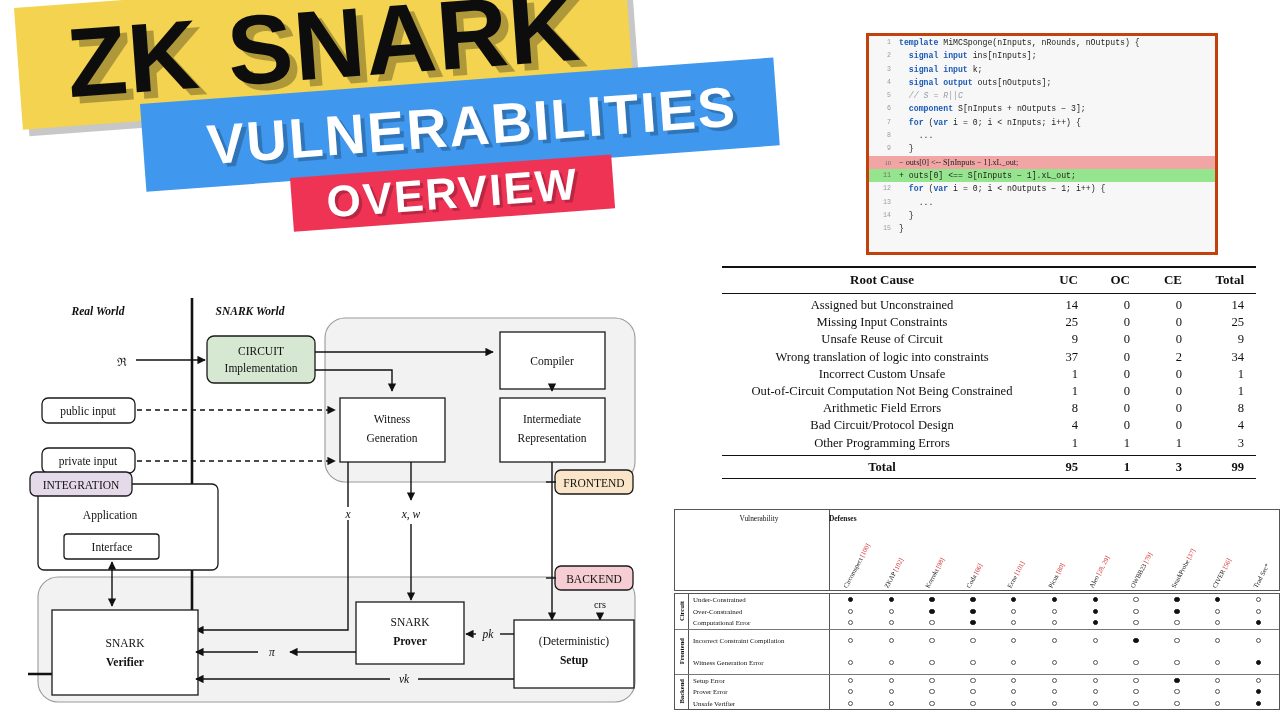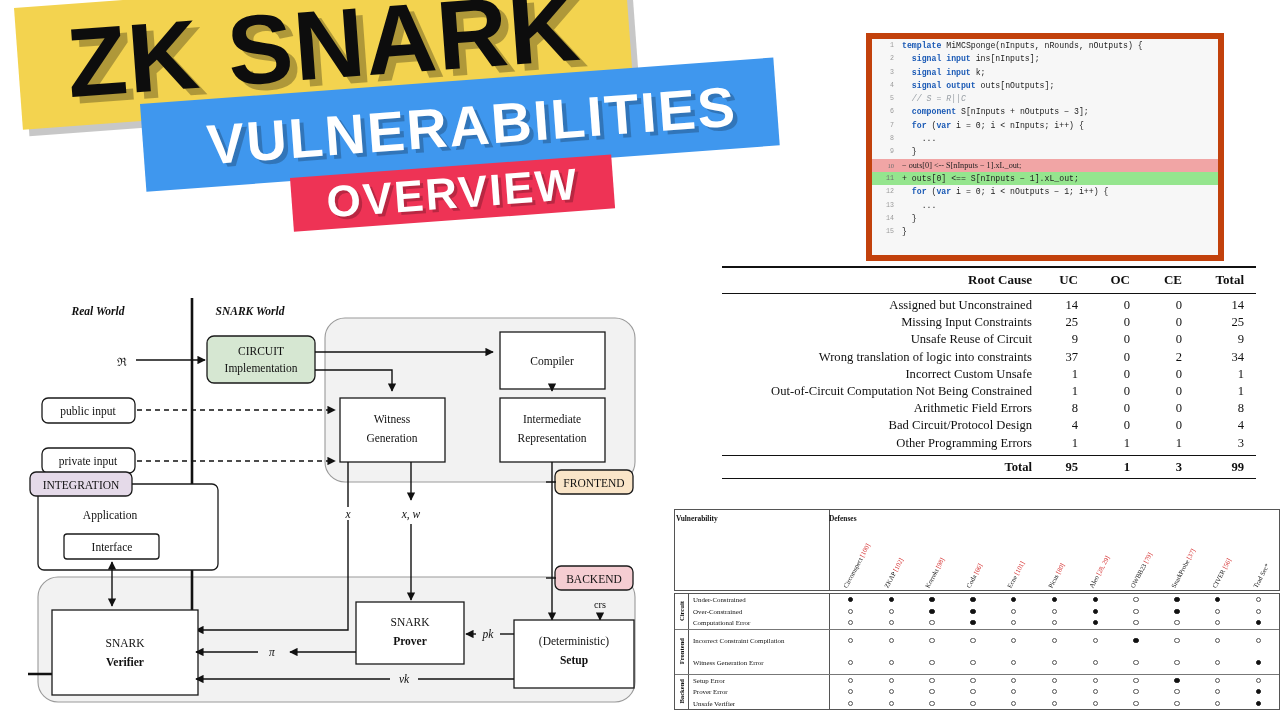--- a/index.html
+++ b/index.html
@@ -38,54 +38,54 @@
     transform:rotate(-4.2deg);transform-origin:left top;
   }
   #banner-pink span{
     font-size:44px;letter-spacing:2px;color:#ffffff;line-height:1;
     text-shadow:3px 3px 0 rgba(0,0,0,.22);
   }
 
   
   #code-block{
     position:absolute;left:866px;top:33px;width:346px;height:216px;
-    background:#f7f7f7;border:6px solid #c2410c;
+    background:#f7f7f7;border:3px solid #c2410c;
     font-family:"Liberation Mono",monospace;font-size:8.2px;line-height:13.3px;
     overflow:hidden;
   }
   .cl{display:flex;height:13.3px;align-items:center;white-space:pre;}
   .cl .ln{width:22px;text-align:right;padding-right:8px;color:#9b9b9b;font-size:6.6px;flex:0 0 auto;}
   .cl .ct{flex:1 1 auto;color:#222;}
   .cl.del{background:#F1A5A5;font-family:Liberation Serif, serif;}
   .cl.add{background:#95E58E;}
   .cl.del .ln,.cl.add .ln{color:#6e6e6e;}
   .kw{color:#1959b5;font-weight:bold;}
   .cm{color:#9aa0a6;font-style:italic;}
 
   
   #rootcause-table{position:absolute;left:722px;top:266px;width:534px;}
   #rootcause-table table{border-collapse:collapse;width:100%;font-size:12.6px;color:#101010;}
   #rootcause-table th,#rootcause-table td{padding:1.1px 0;}
-  #rootcause-table .c-name{text-align:right;padding-left:10px;}
+  #rootcause-table .c-name{text-align:center;padding-left:10px;}
   #rootcause-table .c-num{text-align:right;width:46px;padding-right:6px;}
   #rootcause-table .c-tot{text-align:right;width:56px;padding-right:12px;}
   #rootcause-table thead th{font-weight:bold;font-size:13px;padding-bottom:5px;padding-top:4px;}
   .rule-top{border-top:2.2px solid #111;}
   .rule-mid{border-top:1.1px solid #111;}
   .rule-bot{border-bottom:1.6px solid #111;}
   #rootcause-table tfoot td{font-weight:bold;border-top:1.1px solid #111;padding-top:4px;padding-bottom:3px;}
   #rootcause-table .last-body td{padding-bottom:4px;}
 
   
   #defense-matrix{position:absolute;left:674px;top:509px;width:606px;height:206px;
     font-family:"Liberation Serif",serif;color:#111;}
   #defense-matrix .dm-outer{position:relative;width:100%;height:100%;}
   .dm-headbox{position:absolute;left:0;top:0;width:606px;height:82px;border:1px solid #555;box-sizing:border-box;}
   .dm-headbox .vsplit{position:absolute;left:154px;top:0;bottom:0;width:1px;background:#555;}
-  .dm-vuln-label{position:absolute;left:1px;top:4px;width:154px;font-weight:bold;font-size:7.4px;}
+  .dm-vuln-label{position:absolute;left:7px;top:4px;width:154px;text-align:center;font-weight:normal;font-size:7.4px;}
   .dm-def-label{position:absolute;left:154px;top:4px;width:452px;text-align:left;font-weight:bold;font-size:7.4px;}
   .dm-colheads{position:absolute;left:154px;top:0;width:452px;height:82px;}
   .dm-colhead{position:absolute;bottom:3px;transform-origin:left bottom;transform:rotate(-62deg);
     white-space:nowrap;font-size:6.6px;}
   .dm-colhead .ref{color:#d42a2a;}
 
   .dm-body{position:absolute;left:0;top:84px;width:606px;border:1px solid #555;box-sizing:border-box;}
   .dm-group{display:flex;border-bottom:1.4px solid #777;}
   .dm-group:last-child{border-bottom:none;}
   .dm-grouplabel{width:13px;flex:0 0 13px;border-right:1px solid #555;display:flex;align-items:center;justify-content:center;}

